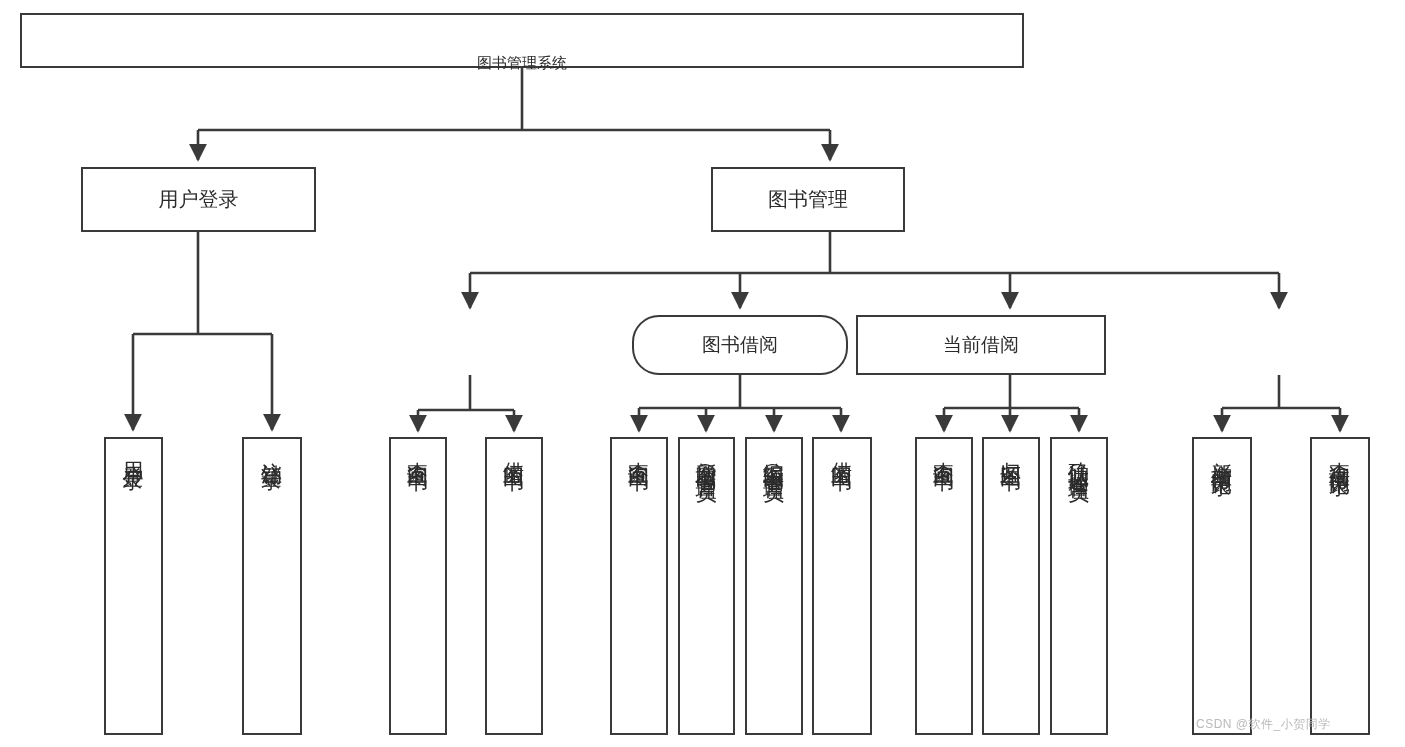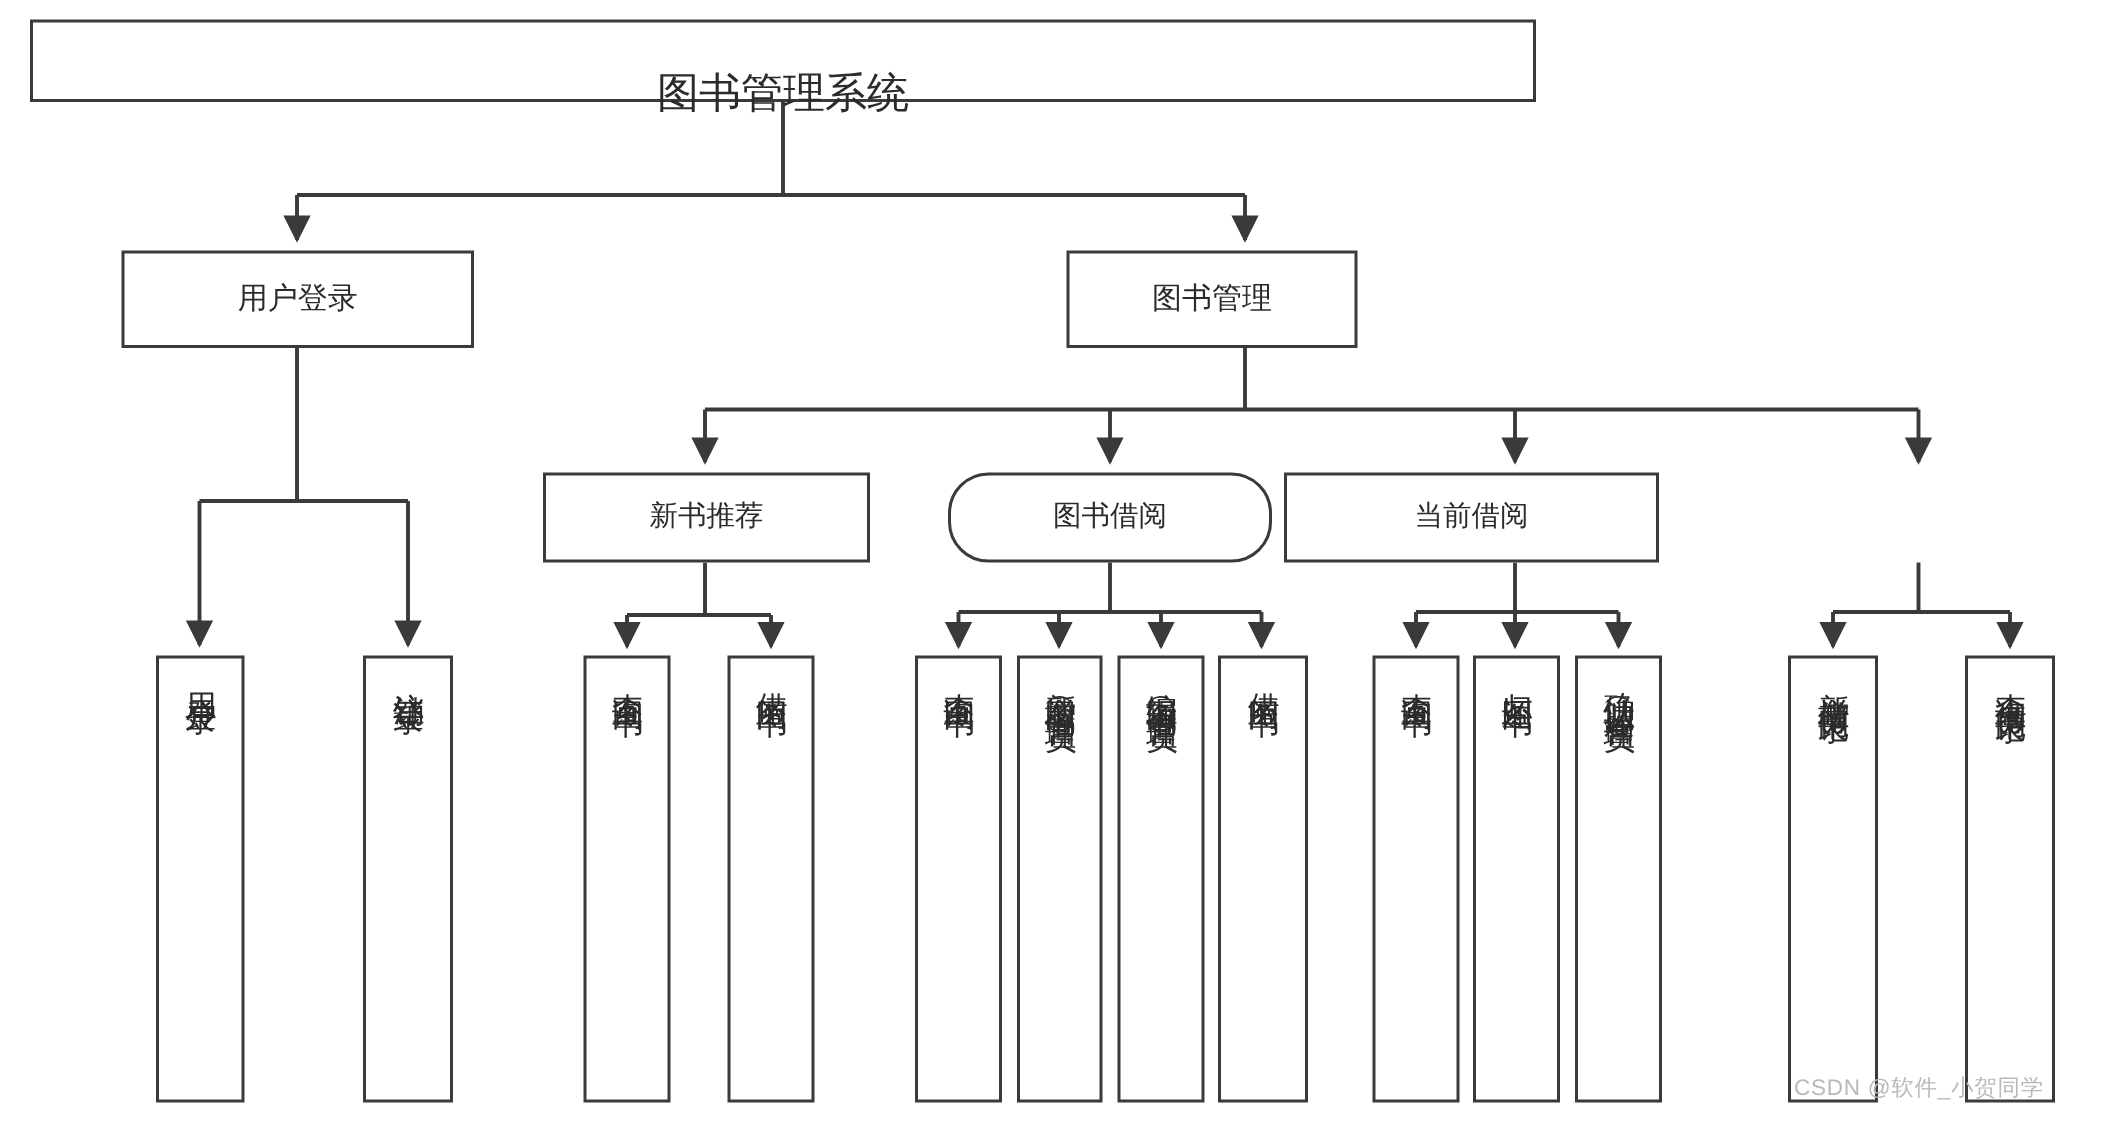--- a/index.html
+++ b/index.html
@@ -16,41 +16,41 @@
     align-items:center;
     justify-content:center;
     color:#2b2b2b;
   }
   .node .lbl{
     font-family:"Liberation Sans","DejaVu Sans",sans-serif;
     color:#2b2b2b;
     white-space:nowrap;
     line-height:1.15;
   }
-  .root .lbl{font-size:28px;margin-top:44px;}
+  .root .lbl{font-size:15px;margin-top:44px;}
   .lvl2 .lbl{font-size:20px;}
   .lvl3 .lbl{font-size:19px;}
 
   .leaf{
     align-items:flex-start;
     justify-content:center;
     padding-top:6px;
   }
   .leaf .lbl{
     writing-mode:vertical-rl;
     text-orientation:upright;
     font-size:21px;
     letter-spacing:3px;
     line-height:1;
     white-space:nowrap;
   }
 
   .watermark{
     position:absolute;
-    font-size:15px;
+    font-size:12px;
     color:#b9b9b9;
     white-space:nowrap;
     letter-spacing:0.5px;
     font-family:"Liberation Sans","DejaVu Sans",sans-serif;
   }
 </style>
 </head>
 <body>
 
 <div id="stage">
@@ -109,23 +109,20 @@
     <span class="lbl">图书管理系统</span>
   </div>
 
   <div class="node lvl2" style="left:81px;top:167px;width:235px;height:65px;">
     <span class="lbl">用户登录</span>
   </div>
   <div class="node lvl2" style="left:711px;top:167px;width:194px;height:65px;">
     <span class="lbl">图书管理</span>
   </div>
 
-  <div class="node lvl3" style="left:362px;top:315px;width:218px;height:60px;">
-    <span class="lbl">新书推荐</span>
-  </div>
   <div class="node lvl3" style="left:632px;top:315px;width:216px;height:60px;border-radius:27px;">
     <span class="lbl">图书借阅</span>
   </div>
   <div class="node lvl3" style="left:856px;top:315px;width:250px;height:60px;">
     <span class="lbl">当前借阅</span>
   </div>
 
   <div class="node leaf" style="left:104px;top:437px;width:59px;height:298px;">
     <span class="lbl">用户登录</span>
   </div>

